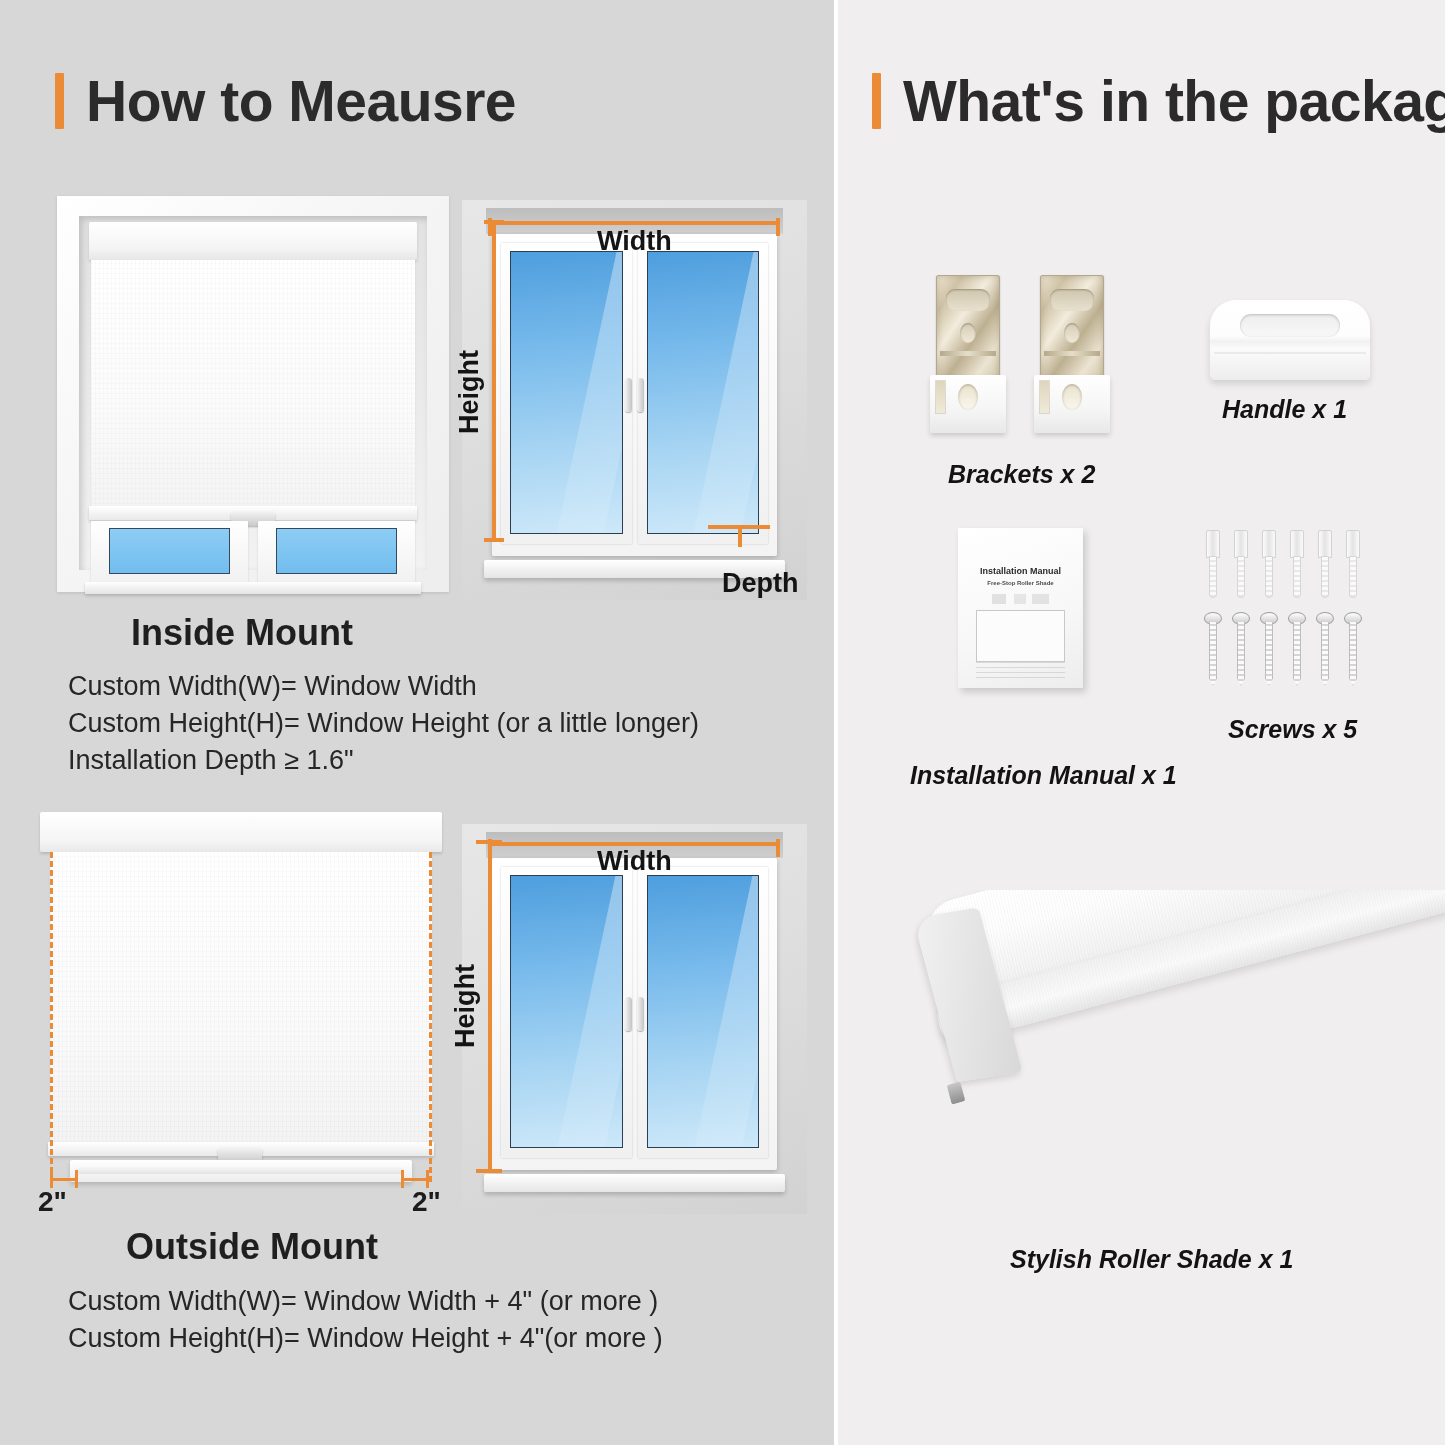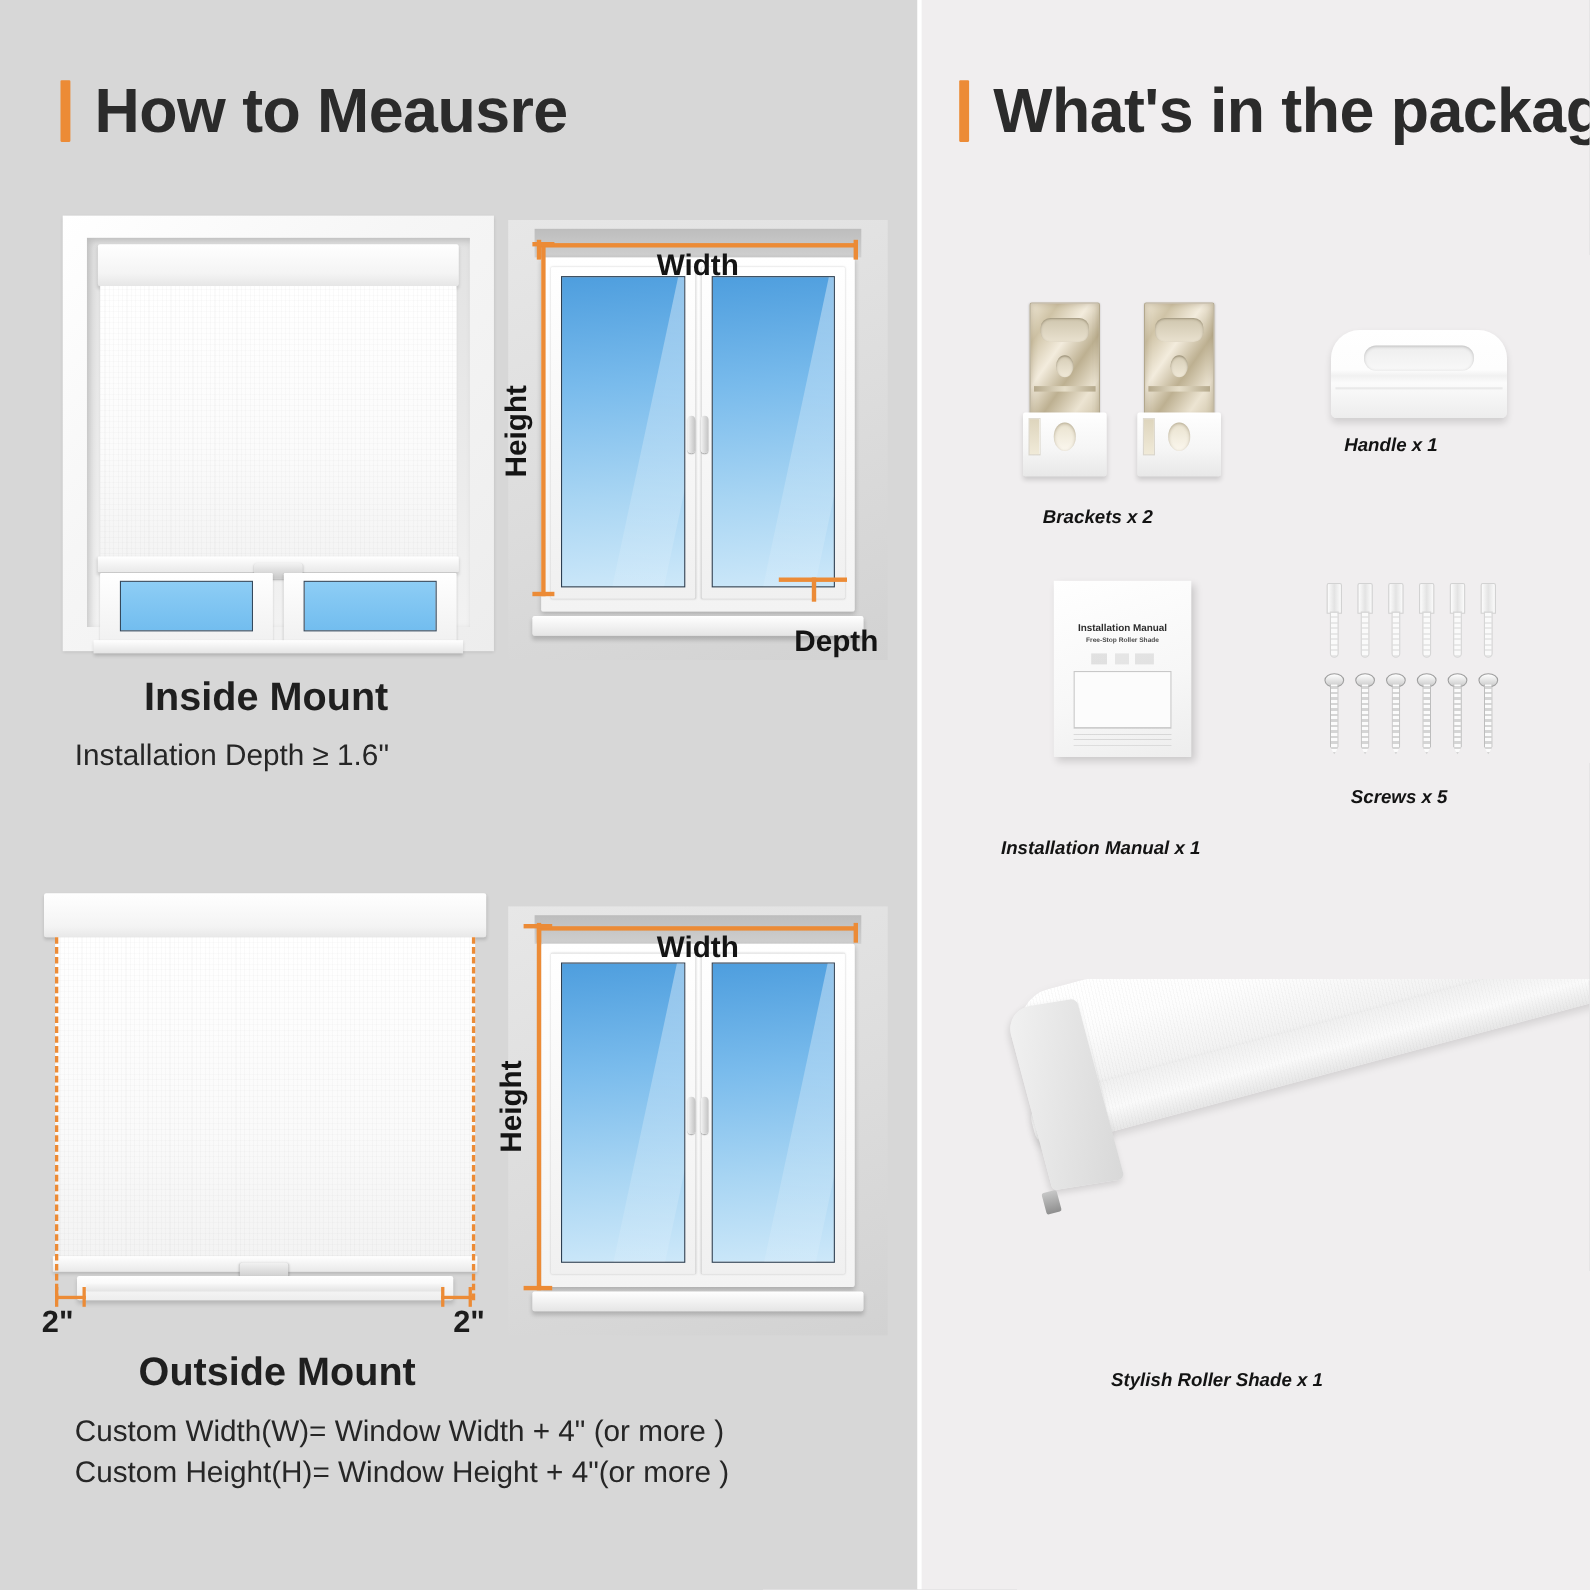--- a/index.html
+++ b/index.html
@@ -192,21 +192,21 @@
   .g-v{position:absolute;width:4px;background:#ec8b36;}
   .g-cap{position:absolute;background:#ec8b36;}
   .dim-label{position:absolute;font-size:27px;font-weight:bold;color:#141414;}
   .dim-vertical{
     position:absolute;font-size:27px;font-weight:bold;color:#141414;
     writing-mode:vertical-rl;transform:rotate(180deg);letter-spacing:0px;
   }
 
   
   .pkg-label{
-    position:absolute;font-size:17px;font-weight:bold;font-style:italic;
+    position:absolute;font-size:25px;font-weight:bold;font-style:italic;
     color:#131313;white-space:nowrap;
   }
   #label-brackets{left:948px;top:460px;}
   #label-handle{left:1222px;top:395px;}
   #label-manual{left:910px;top:721px;margin-top:40px;}
   #label-screws{left:1228px;top:715px;}
   #label-shade{left:1010px;top:1245px;}
 
   
   #brackets{position:absolute;left:930px;top:275px;width:180px;height:165px;display:flex;gap:28px;}
@@ -419,20 +419,22 @@
     <div class="g-cap" style="left:22px;top:338px;width:20px;height:4px;"></div>
     <div class="g-h" style="left:246px;top:325px;width:62px;"></div>
     <div class="g-v" style="left:276px;top:325px;height:22px;"></div>
     <div class="dim-label" style="left:135px;top:26px;">Width</div>
     <div class="dim-vertical" style="left:-8px;top:150px;">Height</div>
     <div class="dim-label" style="left:260px;top:368px;">Depth</div>
   </div>
 
   <div class="mount-title" id="inside-title">Inside Mount</div>
   <div class="mount-lines" id="inside-lines">
+    <div>Custom Width(W)= Window Width</div>
+    <div>Custom Height(H)= Window Height (or a little longer)</div>
     <div>Installation Depth ≥ 1.6"</div>
   </div>
 
   <div class="illus" id="outside-shade">
     <div class="om-head"></div>
     <div class="om-fabric"></div>
     <div class="om-bottomrail"></div>
     <div class="om-handle"></div>
     <div class="om-sill"></div>
     <div class="dash-v" id="dash-left"></div>

